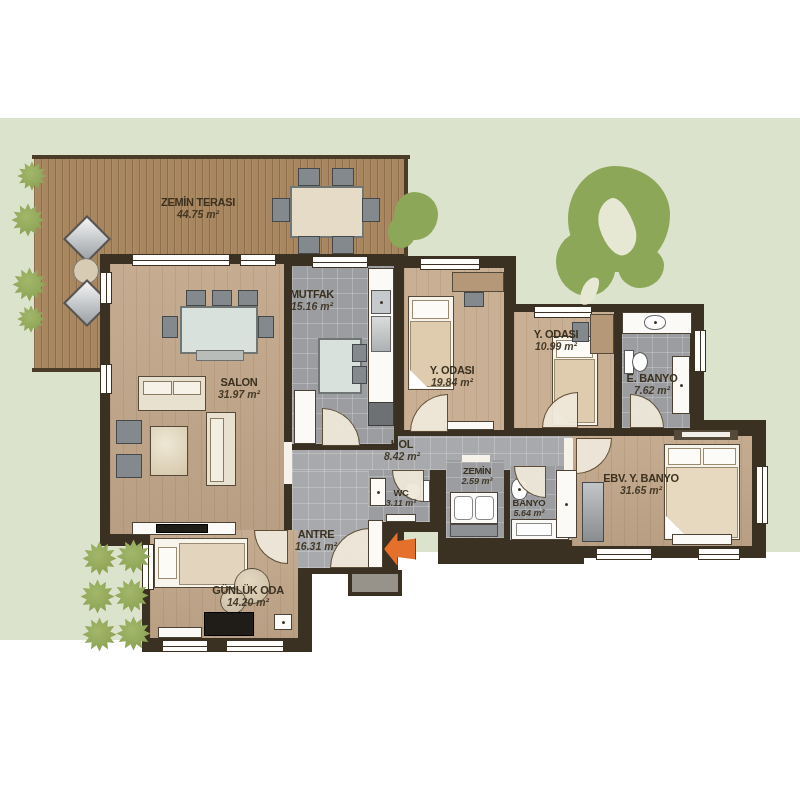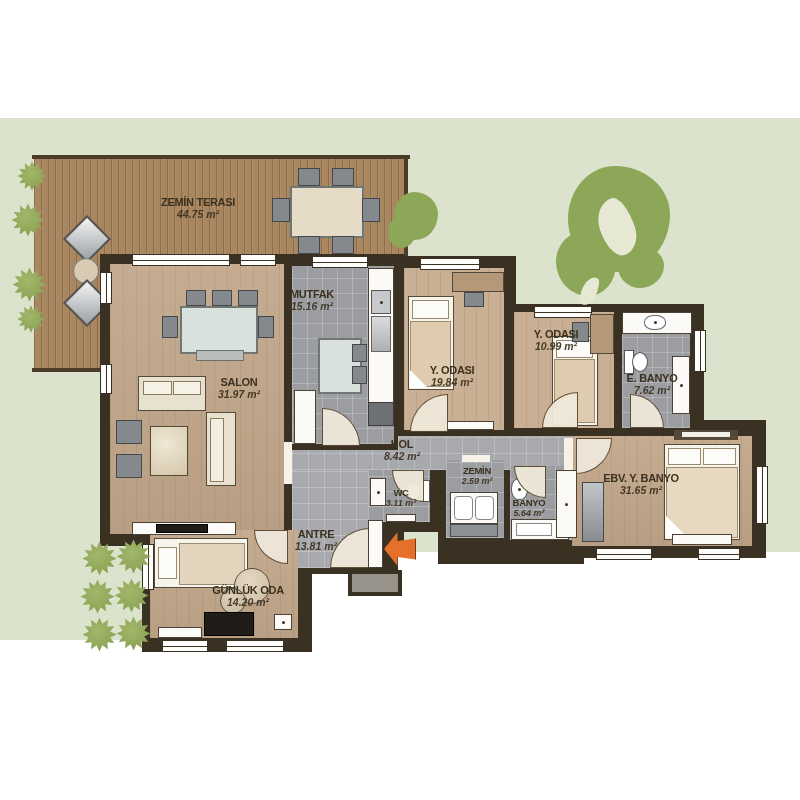--- a/index.html
+++ b/index.html
@@ -291,20 +291,20 @@
   <div class="lbl sm" style="left:529px;top:498px">
     <div class="rname">BANYO</div>
       <div class="rarea">5.64 m²</div>
   </div>
   <div class="lbl" style="left:641px;top:472px">
     <div class="rname">EBV. Y. BANYO</div>
       <div class="rarea">31.65 m²</div>
   </div>
   <div class="lbl" style="left:316px;top:528px">
     <div class="rname">ANTRE</div>
-      <div class="rarea">13.81 m²</div>
+      <div class="rarea">16.31 m²</div>
   </div>
   <div class="lbl" style="left:248px;top:584px">
     <div class="rname">GÜNLÜK ODA</div>
       <div class="rarea">14.20 m²</div>
   </div>
 
 </div>
 
 </body></html>

